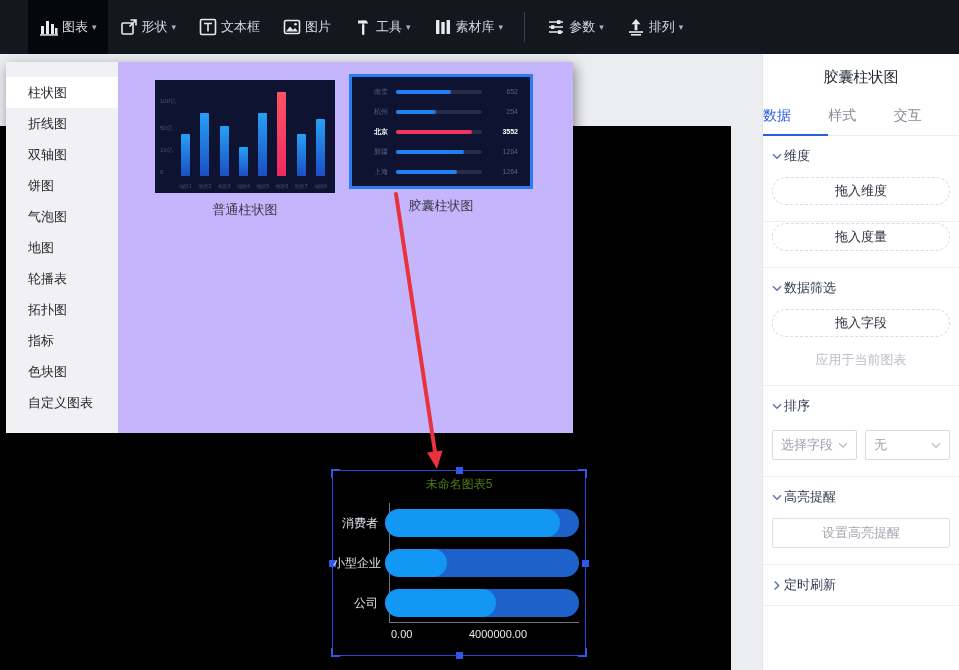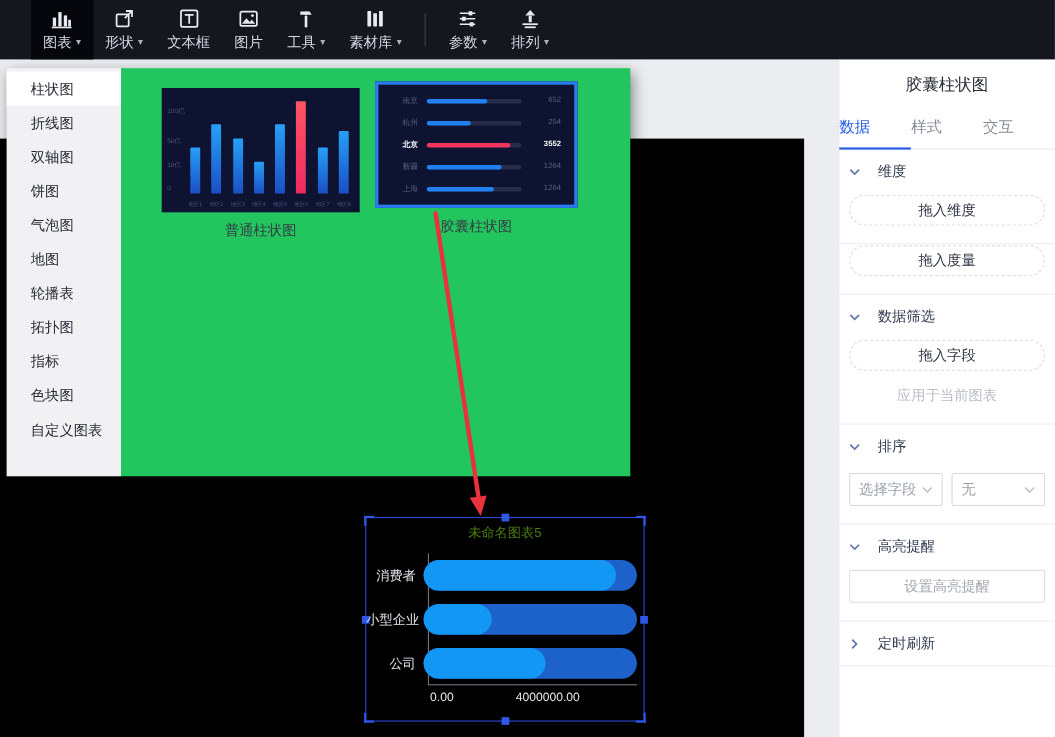--- a/index.html
+++ b/index.html
@@ -2,37 +2,37 @@
 <html><head>
 <meta charset="utf-8">
 <style>
   * { margin:0; padding:0; box-sizing:border-box; }
   html,body { width:959px; height:670px; }
   body { font-family:"Liberation Sans","DejaVu Sans",sans-serif; }
   #app { position:relative; width:959px; height:670px; background:#ecedf1; overflow:hidden; }
 
   
   #toolbar { position:absolute; left:0; top:0; width:959px; height:54px; background:#15171f; display:flex; align-items:stretch; padding-left:28px; z-index:40; }
-  .tb-item { display:flex; flex-direction:column; align-items:center; justify-content:center; gap:3px; padding:0 11px; cursor:pointer; }
+  .tb-item { display:flex; flex-direction:row; align-items:center; justify-content:center; gap:3px; padding:0 11px; cursor:pointer; }
   .tb-item.active { background:#06070d; }
   .tb-label-row { display:flex; align-items:center; gap:4px; font-size:13px; color:#d6d9e2; white-space:nowrap; }
   .tb-caret { font-size:9px; color:#aab0bd; }
   .tb-icon { width:20px; height:20px; display:block; }
   .tb-sep { width:1px; height:30px; background:#3c3f4c; margin:12px 10px 0; }
 
   
   #workspace { position:absolute; left:0; top:54px; width:762px; height:616px; background:#ecedf1; overflow:hidden; }
   #artboard { position:absolute; left:0; top:72px; width:731px; height:544px; background:#000; }
 
   
   #popup { position:absolute; left:6px; top:8px; width:567px; height:371px; display:flex; z-index:20; box-shadow:2px 4px 12px rgba(0,0,0,.45); }
-  #popup-menu { width:104px; background:#f1f1f3; padding-top:3px; }
+  #popup-menu { width:112px; background:#f1f1f3; padding-top:15px; }
   .menu-item { height:31px; line-height:31px; padding-left:22px; font-size:13px; color:#262a33; cursor:pointer; white-space:nowrap; }
   .menu-item.active { background:#fff; }
-  #popup-flyout { flex:1; background:#22c55e; position:relative; }
+  #popup-flyout { flex:1; background:#c4b5fd; position:relative; }
 
   .gallery-card { position:absolute; cursor:pointer; }
   .card-label { margin-top:8px; text-align:center; font-size:13px; color:#383c45; }
   #card-normal { left:37px; top:18px; width:180px; }
   .p1-img { width:180px; height:113px; background:#0d1330; position:relative; overflow:hidden; }
   .p1-yl { position:absolute; left:5px; font-size:6px; color:#4d5578; }
   .p1-bars { position:absolute; left:26px; right:10px; top:9px; bottom:17px; display:flex; justify-content:space-between; align-items:flex-end; }
   .p1-bar { width:9px; border-radius:1px 1px 0 0; background:linear-gradient(180deg,#26a0f7,#1b4fc4); }
   .p1-bar.red { background:linear-gradient(180deg,#ff5564,#ee2a60); }
   .p1-xlabels { position:absolute; left:24px; right:8px; bottom:4px; display:flex; justify-content:space-between; }
@@ -76,21 +76,21 @@
   .cw-x1 { position:absolute; left:165px; transform:translateX(-50%); top:157px; font-size:11px; color:#e8eaee; }
 
   
   #right-panel { position:absolute; left:762px; top:54px; width:197px; height:616px; background:#fff; border-left:1px solid #e3e5ea; z-index:30; }
   .rp-title { text-align:center; padding:14px 0 12px; font-size:15px; color:#272c37; }
   .rp-tabs { display:flex; height:37px; border-bottom:1px solid #eaecef; }
   .rp-tab { flex:1; font-size:14px; color:#868c98; line-height:32px; position:relative; cursor:pointer; }
   .rp-tab.active { color:#2b5ce6; }
   .rp-tab.active::after { content:""; position:absolute; left:0; right:0; bottom:-1px; height:2px; background:#2b5ce6; }
   .rp-section { padding:0 9px; }
-  .rp-head { display:flex; align-items:center; gap:16px; height:40px; font-size:13px; color:#2f3950; cursor:pointer; }
+  .rp-head { display:flex; align-items:center; gap:2px; height:40px; font-size:13px; color:#2f3950; cursor:pointer; }
   .rp-pill { height:28px; margin:1px 0 16px; border:1px dashed #d8dbe2; border-radius:15px; display:flex; align-items:center; justify-content:center; font-size:13px; color:#2b3140; cursor:pointer; background:#fff; }
   .rp-divider { height:1px; background:#edeef2; }
   .rp-note { text-align:center; color:#b9bdc7; font-size:13px; margin:-2px 0 16px; }
   .rp-sorts { display:flex; gap:8px; margin:4px 0 16px; }
   .rp-select { flex:1; height:30px; border:1px solid #d7dae0; border-radius:2px; display:flex; align-items:center; justify-content:space-between; padding:0 8px; font-size:13px; color:#9aa0ab; cursor:pointer; background:#fff; }
   .rp-btn { height:30px; margin:1px 0 16px; border:1px solid #dcdfe5; border-radius:2px; display:flex; align-items:center; justify-content:center; font-size:13px; color:#a2a6b0; cursor:pointer; background:#fff; }
   .chev { flex:0 0 auto; }
 </style>
 </head>
 <body>

